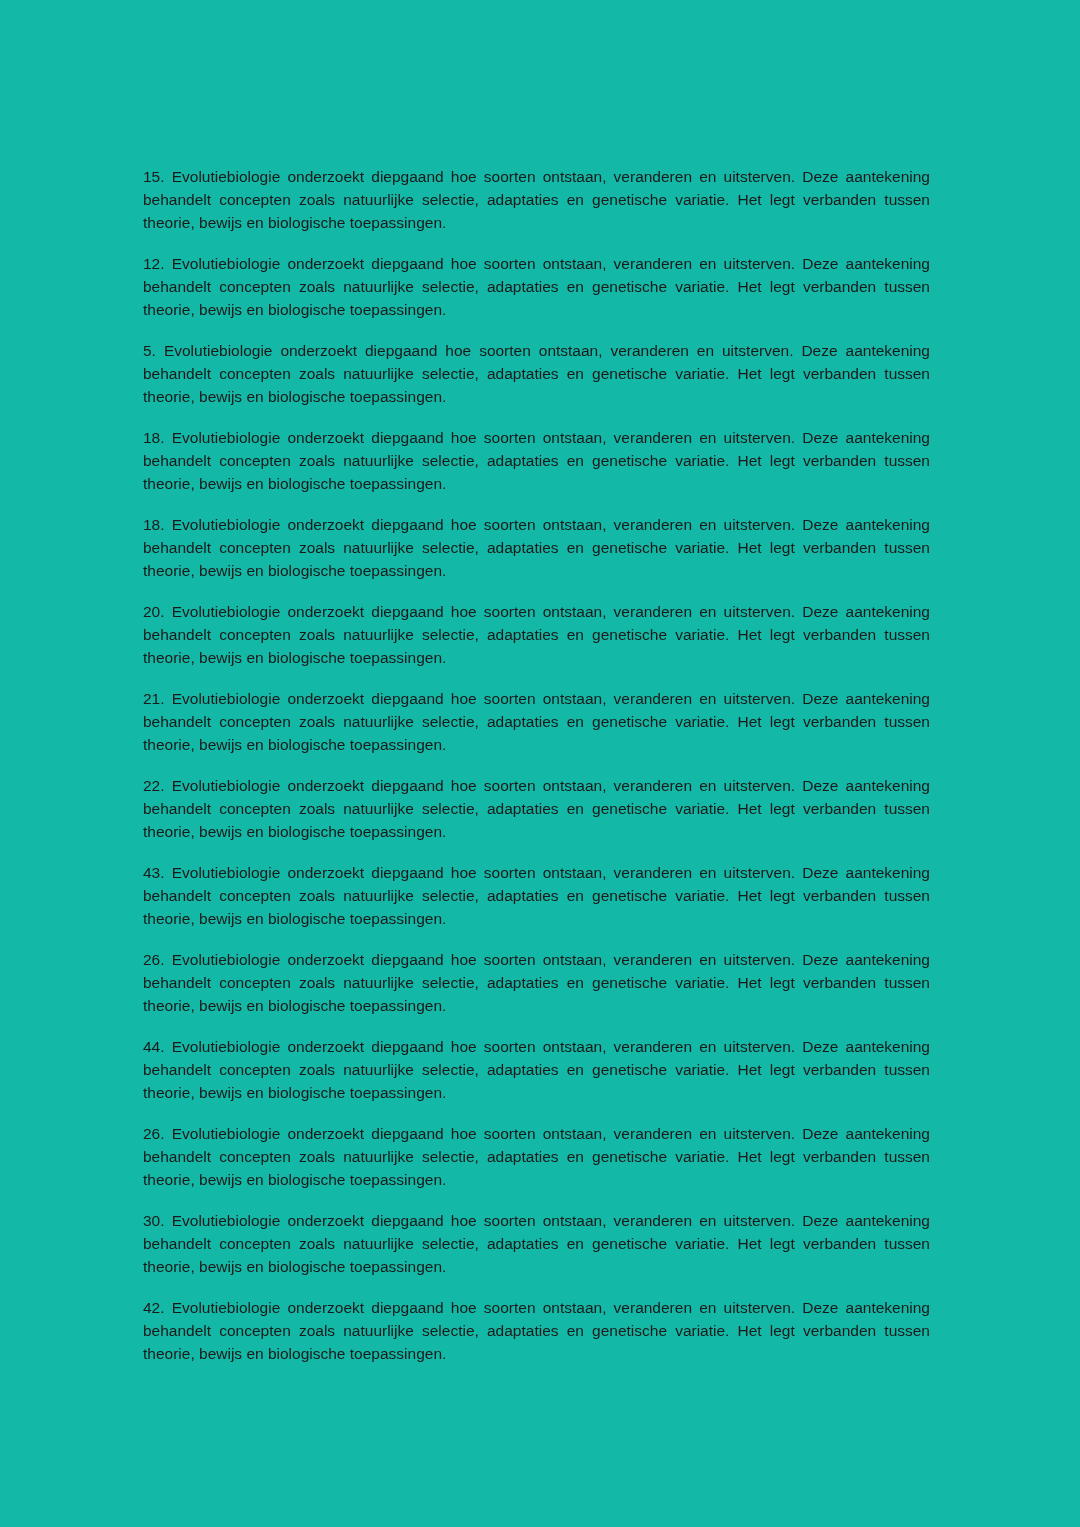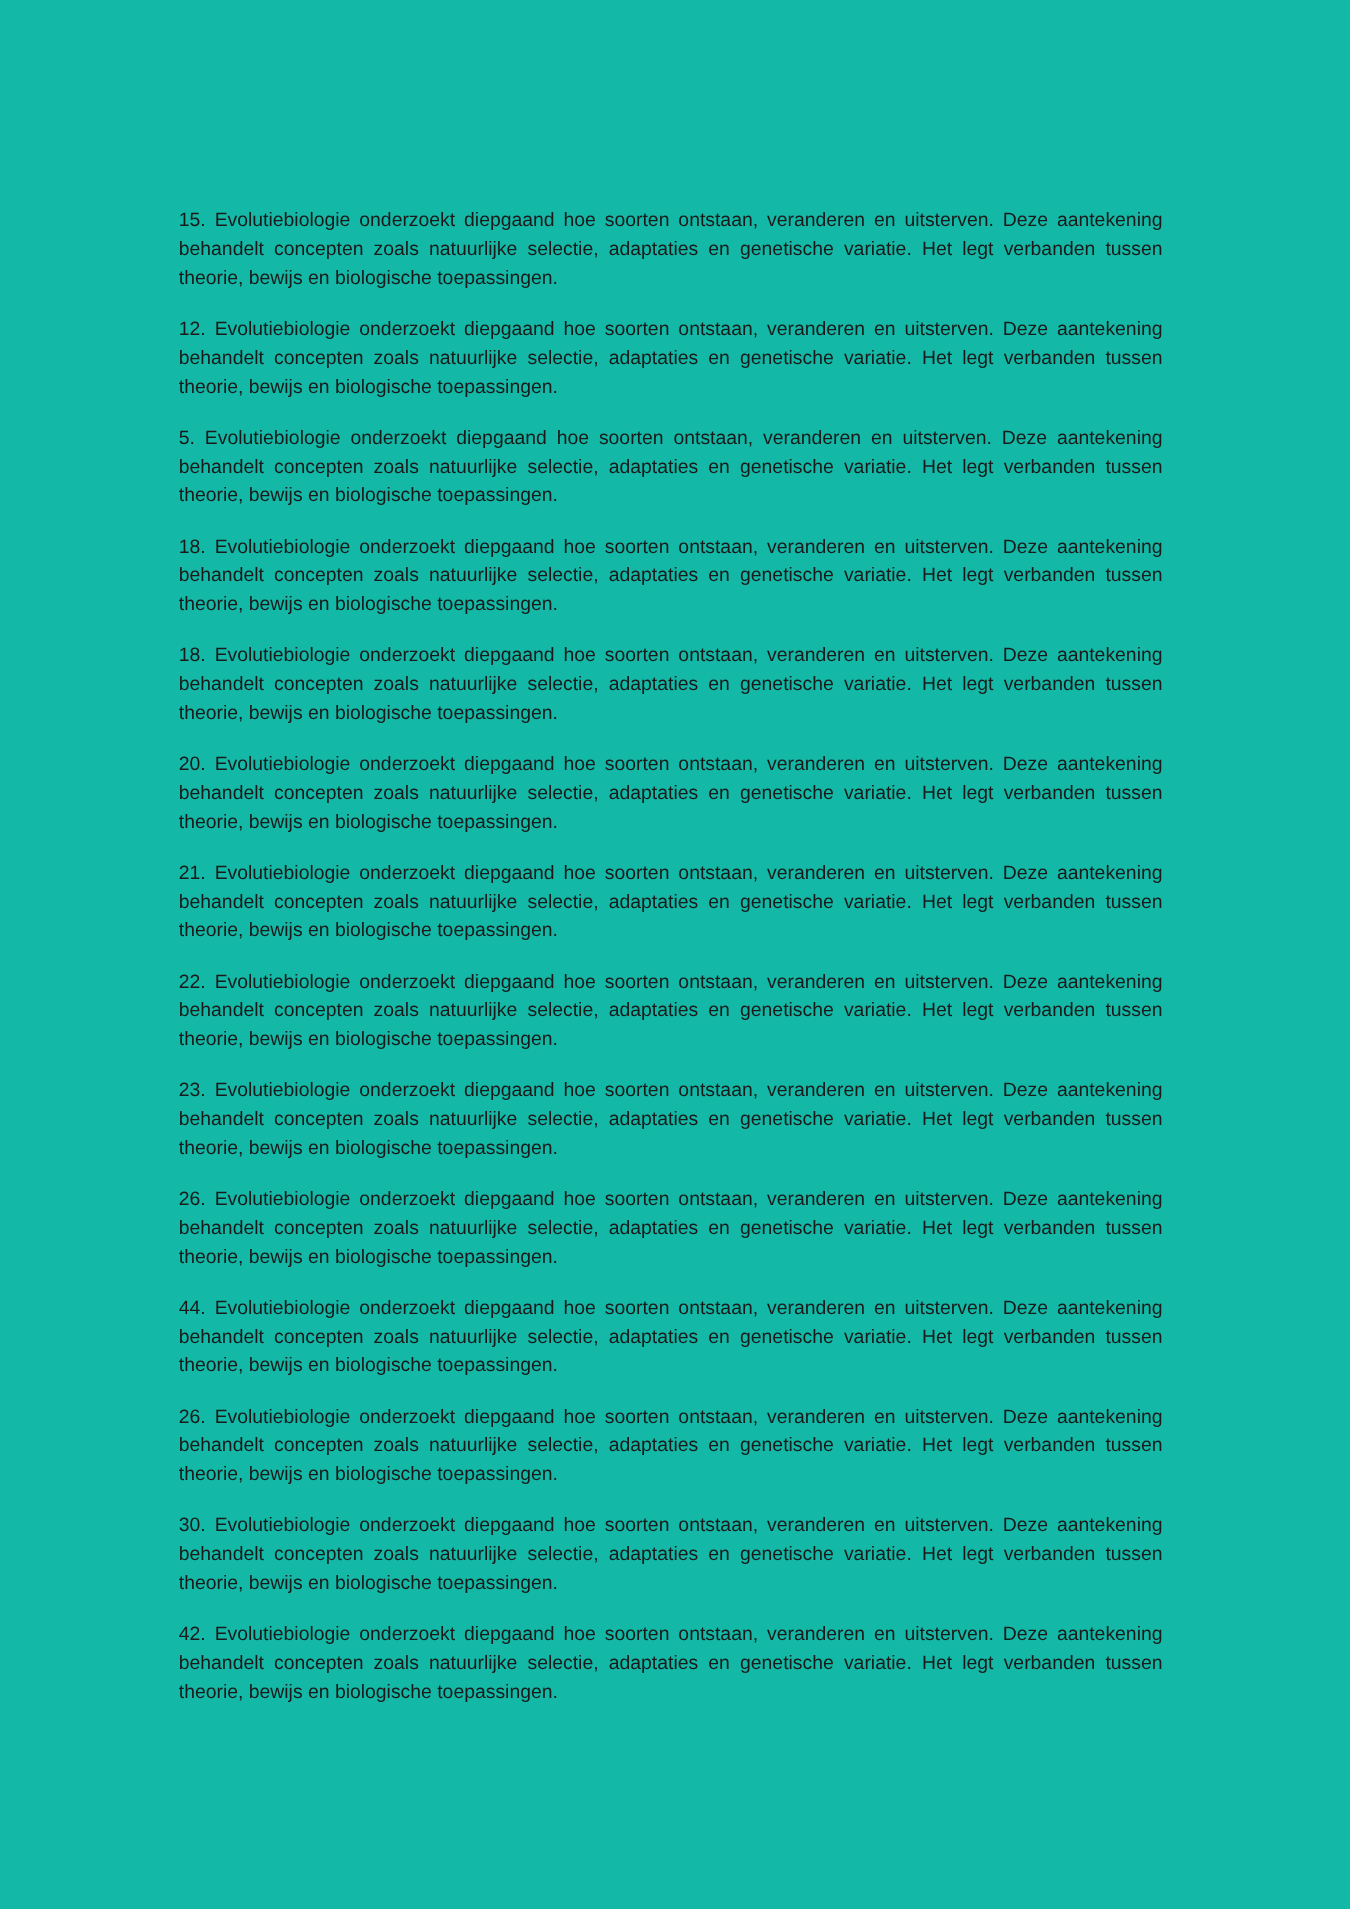--- a/index.html
+++ b/index.html
@@ -45,21 +45,21 @@
       <p class="paragraph"><span class="paragraph-number">18.</span> <span>Evolutiebiologie onderzoekt diepgaand hoe soorten ontstaan, veranderen en uitsterven. Deze aantekening behandelt concepten zoals natuurlijke selectie, adaptaties en genetische variatie. Het legt verbanden tussen theorie, bewijs en biologische toepassingen.</span></p>
 
       <p class="paragraph"><span class="paragraph-number">18.</span> <span>Evolutiebiologie onderzoekt diepgaand hoe soorten ontstaan, veranderen en uitsterven. Deze aantekening behandelt concepten zoals natuurlijke selectie, adaptaties en genetische variatie. Het legt verbanden tussen theorie, bewijs en biologische toepassingen.</span></p>
 
       <p class="paragraph"><span class="paragraph-number">20.</span> <span>Evolutiebiologie onderzoekt diepgaand hoe soorten ontstaan, veranderen en uitsterven. Deze aantekening behandelt concepten zoals natuurlijke selectie, adaptaties en genetische variatie. Het legt verbanden tussen theorie, bewijs en biologische toepassingen.</span></p>
 
       <p class="paragraph"><span class="paragraph-number">21.</span> <span>Evolutiebiologie onderzoekt diepgaand hoe soorten ontstaan, veranderen en uitsterven. Deze aantekening behandelt concepten zoals natuurlijke selectie, adaptaties en genetische variatie. Het legt verbanden tussen theorie, bewijs en biologische toepassingen.</span></p>
 
       <p class="paragraph"><span class="paragraph-number">22.</span> <span>Evolutiebiologie onderzoekt diepgaand hoe soorten ontstaan, veranderen en uitsterven. Deze aantekening behandelt concepten zoals natuurlijke selectie, adaptaties en genetische variatie. Het legt verbanden tussen theorie, bewijs en biologische toepassingen.</span></p>
 
-      <p class="paragraph"><span class="paragraph-number">23.</span> <span>Evolutiebiologie onderzoekt diepgaand hoe soorten ontstaan, veranderen en uitsterven. Deze aantekening behandelt concepten zoals natuurlijke selectie, adaptaties en genetische variatie. Het legt verbanden tussen theorie, bewijs en biologische toepassingen.</span></p>
+      <p class="paragraph"><span class="paragraph-number">43.</span> <span>Evolutiebiologie onderzoekt diepgaand hoe soorten ontstaan, veranderen en uitsterven. Deze aantekening behandelt concepten zoals natuurlijke selectie, adaptaties en genetische variatie. Het legt verbanden tussen theorie, bewijs en biologische toepassingen.</span></p>
 
       <p class="paragraph"><span class="paragraph-number">26.</span> <span>Evolutiebiologie onderzoekt diepgaand hoe soorten ontstaan, veranderen en uitsterven. Deze aantekening behandelt concepten zoals natuurlijke selectie, adaptaties en genetische variatie. Het legt verbanden tussen theorie, bewijs en biologische toepassingen.</span></p>
 
       <p class="paragraph"><span class="paragraph-number">44.</span> <span>Evolutiebiologie onderzoekt diepgaand hoe soorten ontstaan, veranderen en uitsterven. Deze aantekening behandelt concepten zoals natuurlijke selectie, adaptaties en genetische variatie. Het legt verbanden tussen theorie, bewijs en biologische toepassingen.</span></p>
 
       <p class="paragraph"><span class="paragraph-number">26.</span> <span>Evolutiebiologie onderzoekt diepgaand hoe soorten ontstaan, veranderen en uitsterven. Deze aantekening behandelt concepten zoals natuurlijke selectie, adaptaties en genetische variatie. Het legt verbanden tussen theorie, bewijs en biologische toepassingen.</span></p>
 
       <p class="paragraph"><span class="paragraph-number">30.</span> <span>Evolutiebiologie onderzoekt diepgaand hoe soorten ontstaan, veranderen en uitsterven. Deze aantekening behandelt concepten zoals natuurlijke selectie, adaptaties en genetische variatie. Het legt verbanden tussen theorie, bewijs en biologische toepassingen.</span></p>
 
       <p class="paragraph"><span class="paragraph-number">42.</span> <span>Evolutiebiologie onderzoekt diepgaand hoe soorten ontstaan, veranderen en uitsterven. Deze aantekening behandelt concepten zoals natuurlijke selectie, adaptaties en genetische variatie. Het legt verbanden tussen theorie, bewijs en biologische toepassingen.</span></p>

